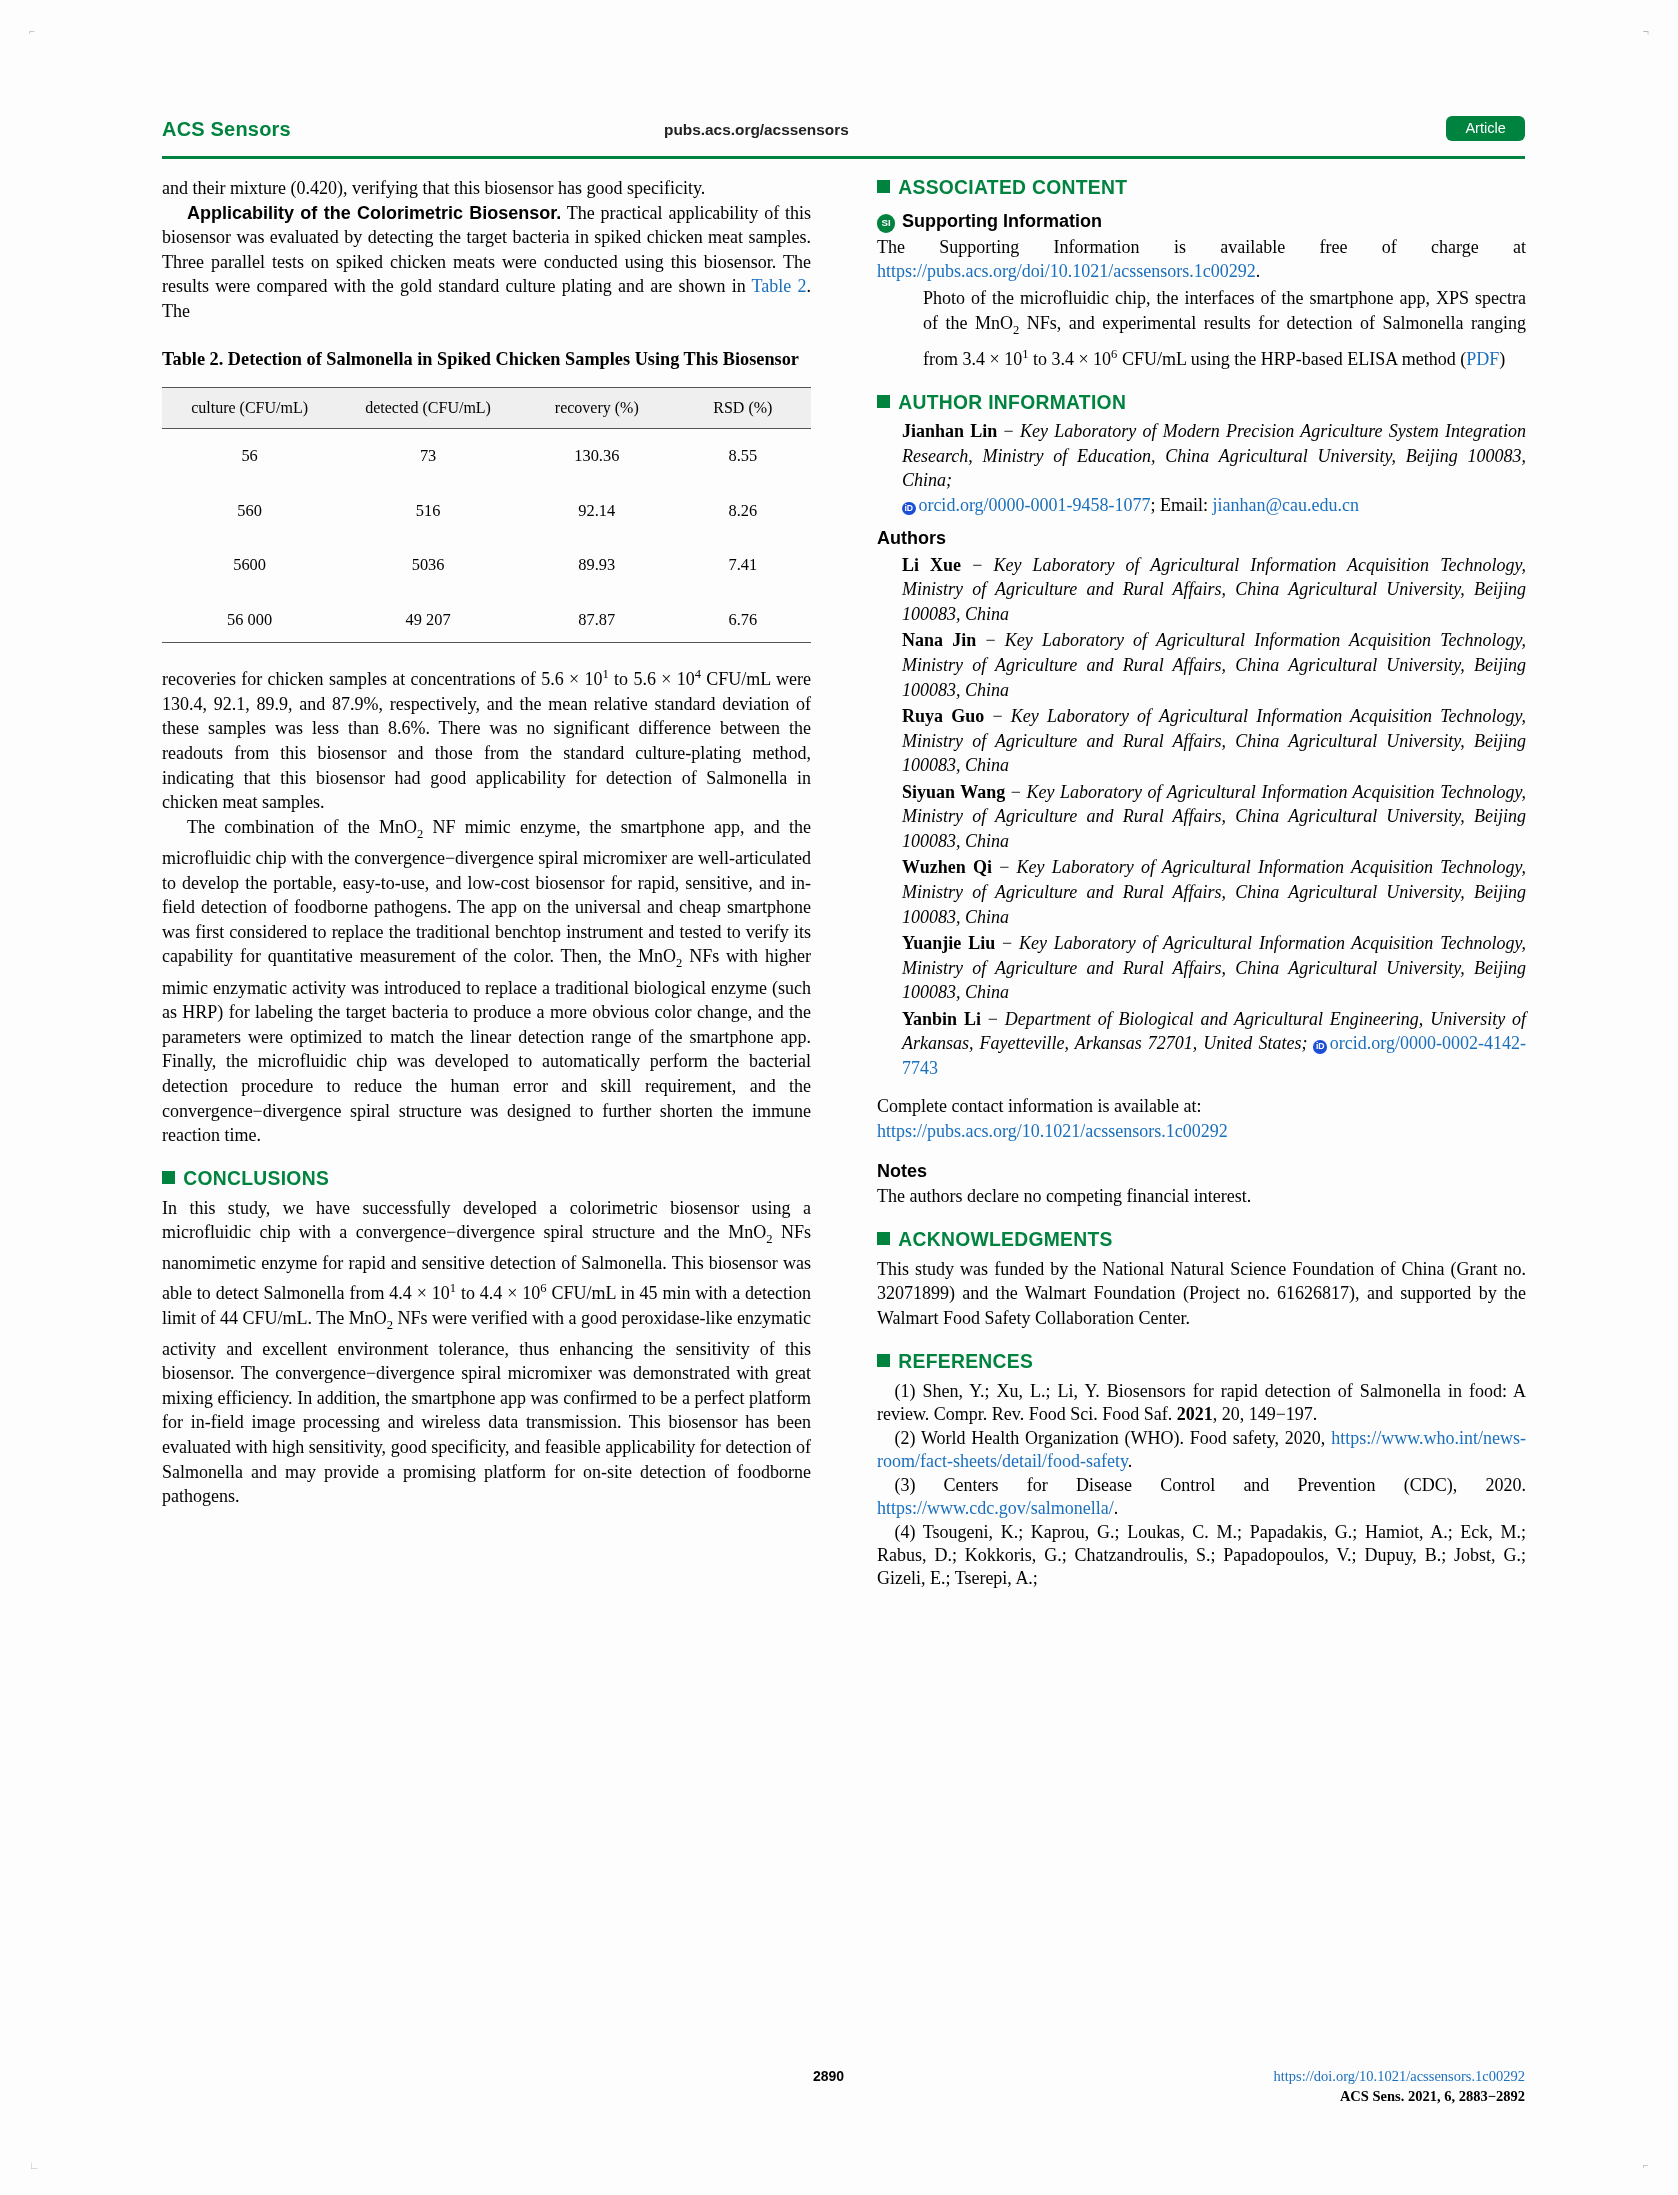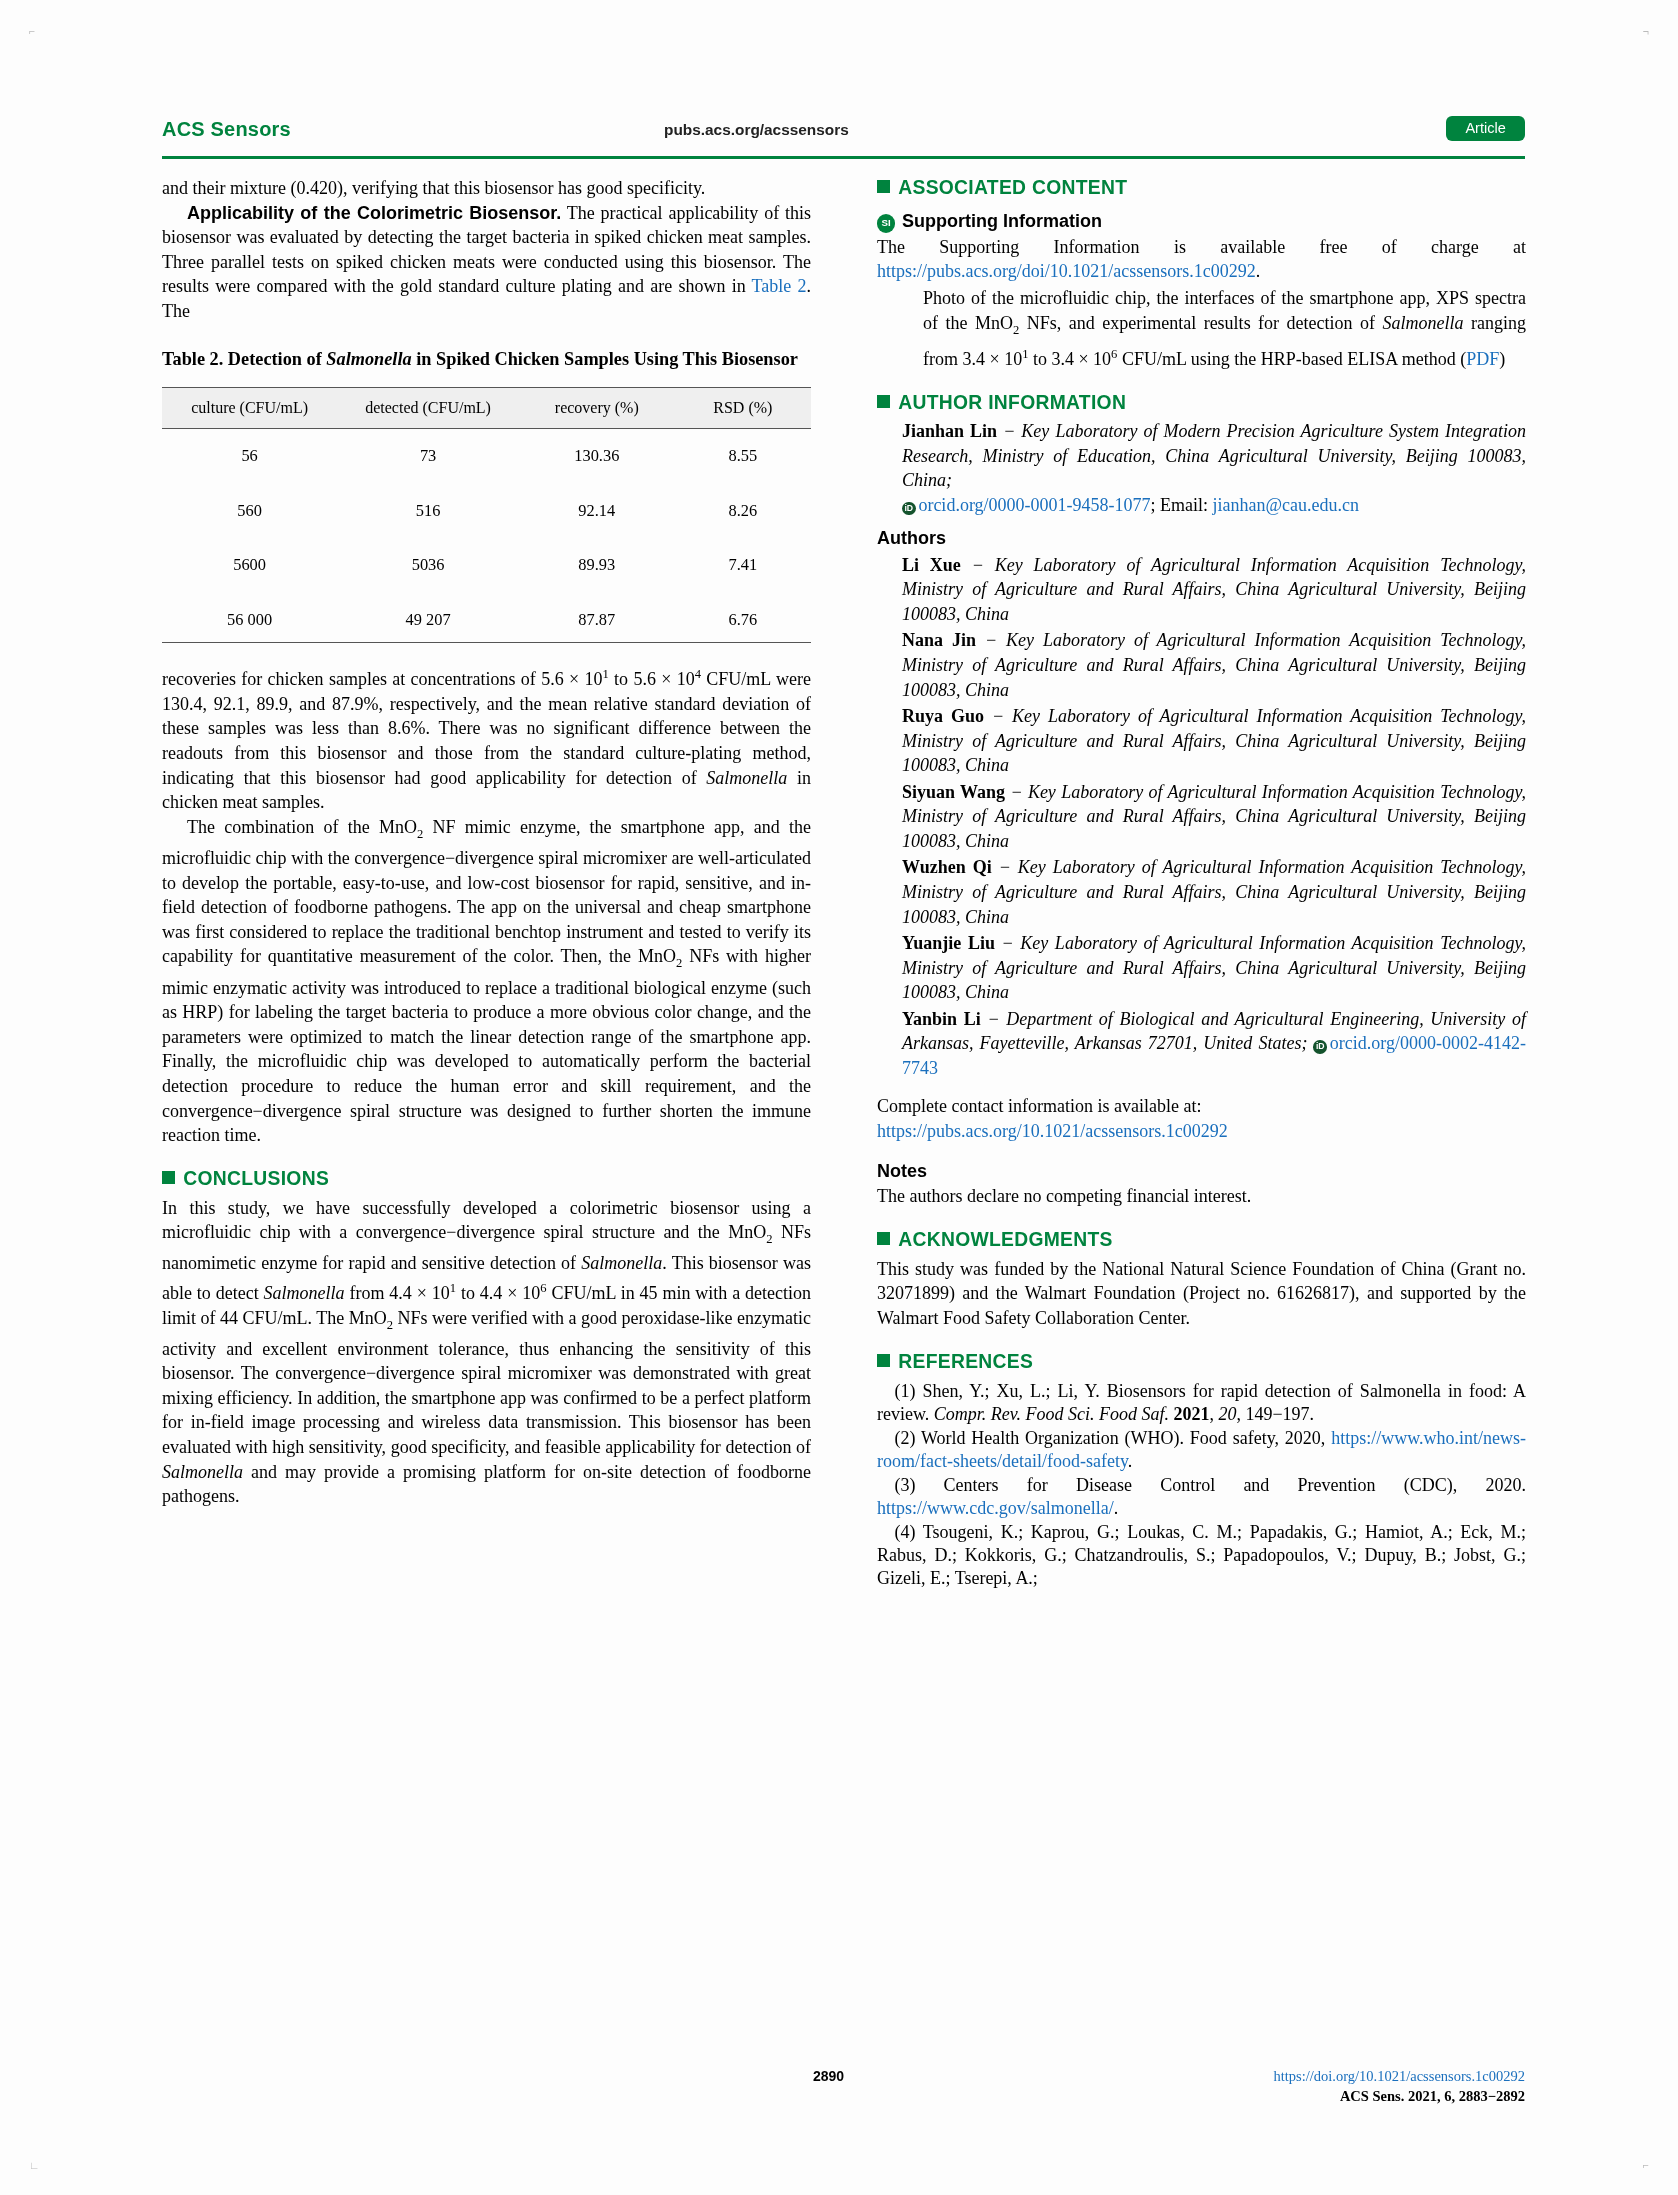--- a/index.html
+++ b/index.html
@@ -89,21 +89,21 @@
     margin: 0;
     text-indent: 25px;
   }
   p.noindent { text-indent: 0; }
 
   .runin {
     font-family: "Liberation Sans", sans-serif;
     font-weight: bold;
     font-size: 18px;
   }
-  .ital { font-style: italic; }
+  .ital { }
   .bold { font-weight: bold; }
   a.link, .link {
     color: #1a6fbd;
     text-decoration: none;
   }
 
   
   .sec-head {
     font-family: "Liberation Sans", sans-serif;
     font-weight: bold;
@@ -140,21 +140,21 @@
     font-weight: bold;
     text-align: center;
     line-height: 18.3px;
     margin-right: 6.8px;
     vertical-align: 1px;
   }
   .orcid {
     display: inline-block;
     width: 13.5px; height: 13.5px;
     border-radius: 50%;
-    background: #14532d;
+    background: #1d4ed8;
     color: #fff;
     font-family: "Liberation Sans", sans-serif;
     font-size: 8.7px;
     font-weight: bold;
     line-height: 13.5px;
     text-align: center;
     margin-right: 2.9px;
     vertical-align: 0px;
   }
 

